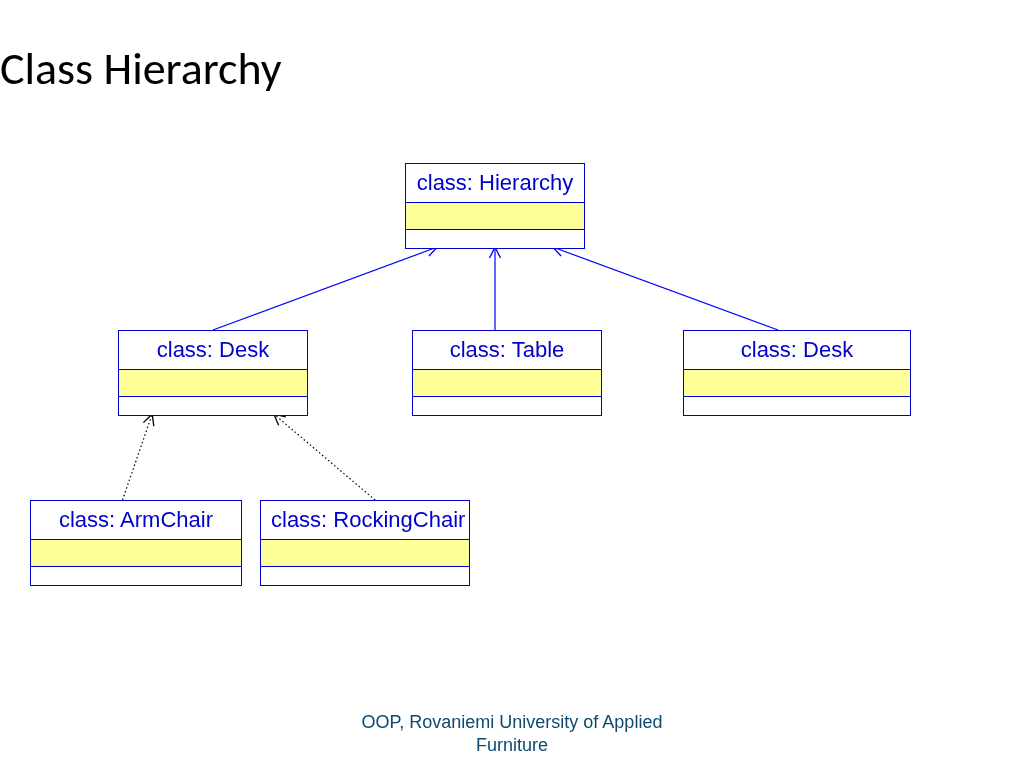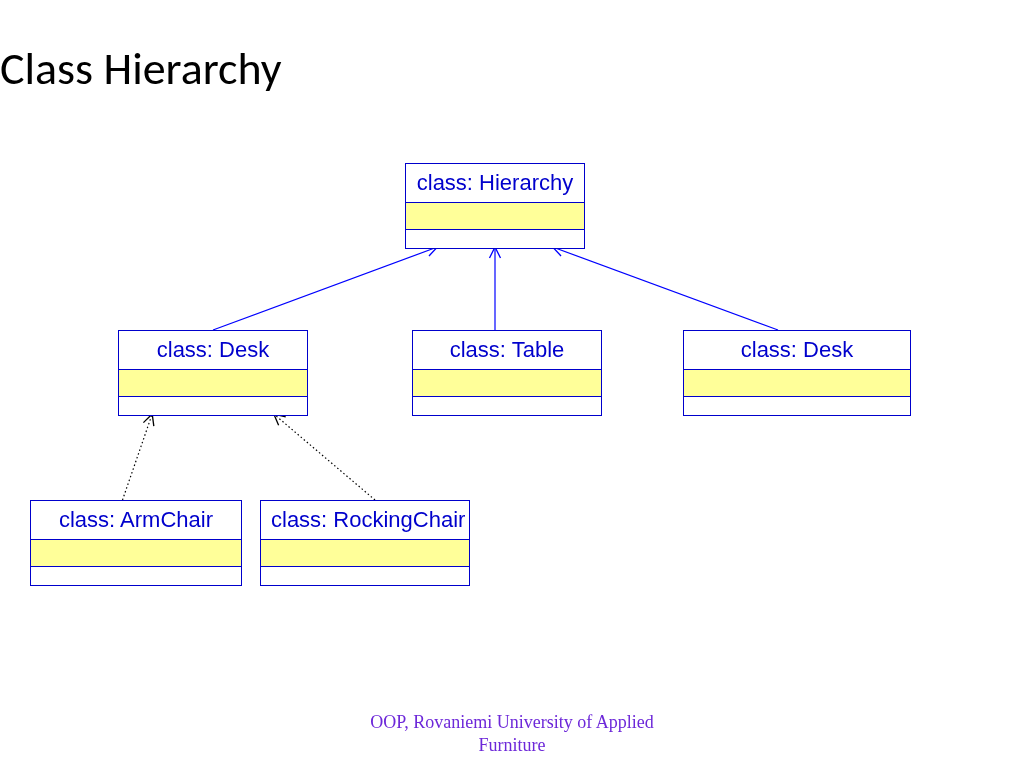--- a/index.html
+++ b/index.html
@@ -49,24 +49,24 @@
     top: 0;
     width: 1024px;
     height: 768px;
     pointer-events: none;
   }
   .footer {
     position: absolute;
     bottom: 12px;
     width: 100%;
     text-align: center;
-    color: #6d28d9;
+    color: #0c4a6e;
     font-size: 18px;
     line-height: 1.25;
-    font-family: Liberation Serif, serif;
+    font-family: Liberation Sans, sans-serif;
   }
 </style>
 </head>
 <body>
 
 <div class="title">Class Hierarchy</div>
 
 <svg class="connectors">
   <defs>
     <marker id="arrow-blue" viewBox="0 0 12 12" refX="11" refY="6" markerWidth="11" markerHeight="11" orient="auto-start-reverse">

